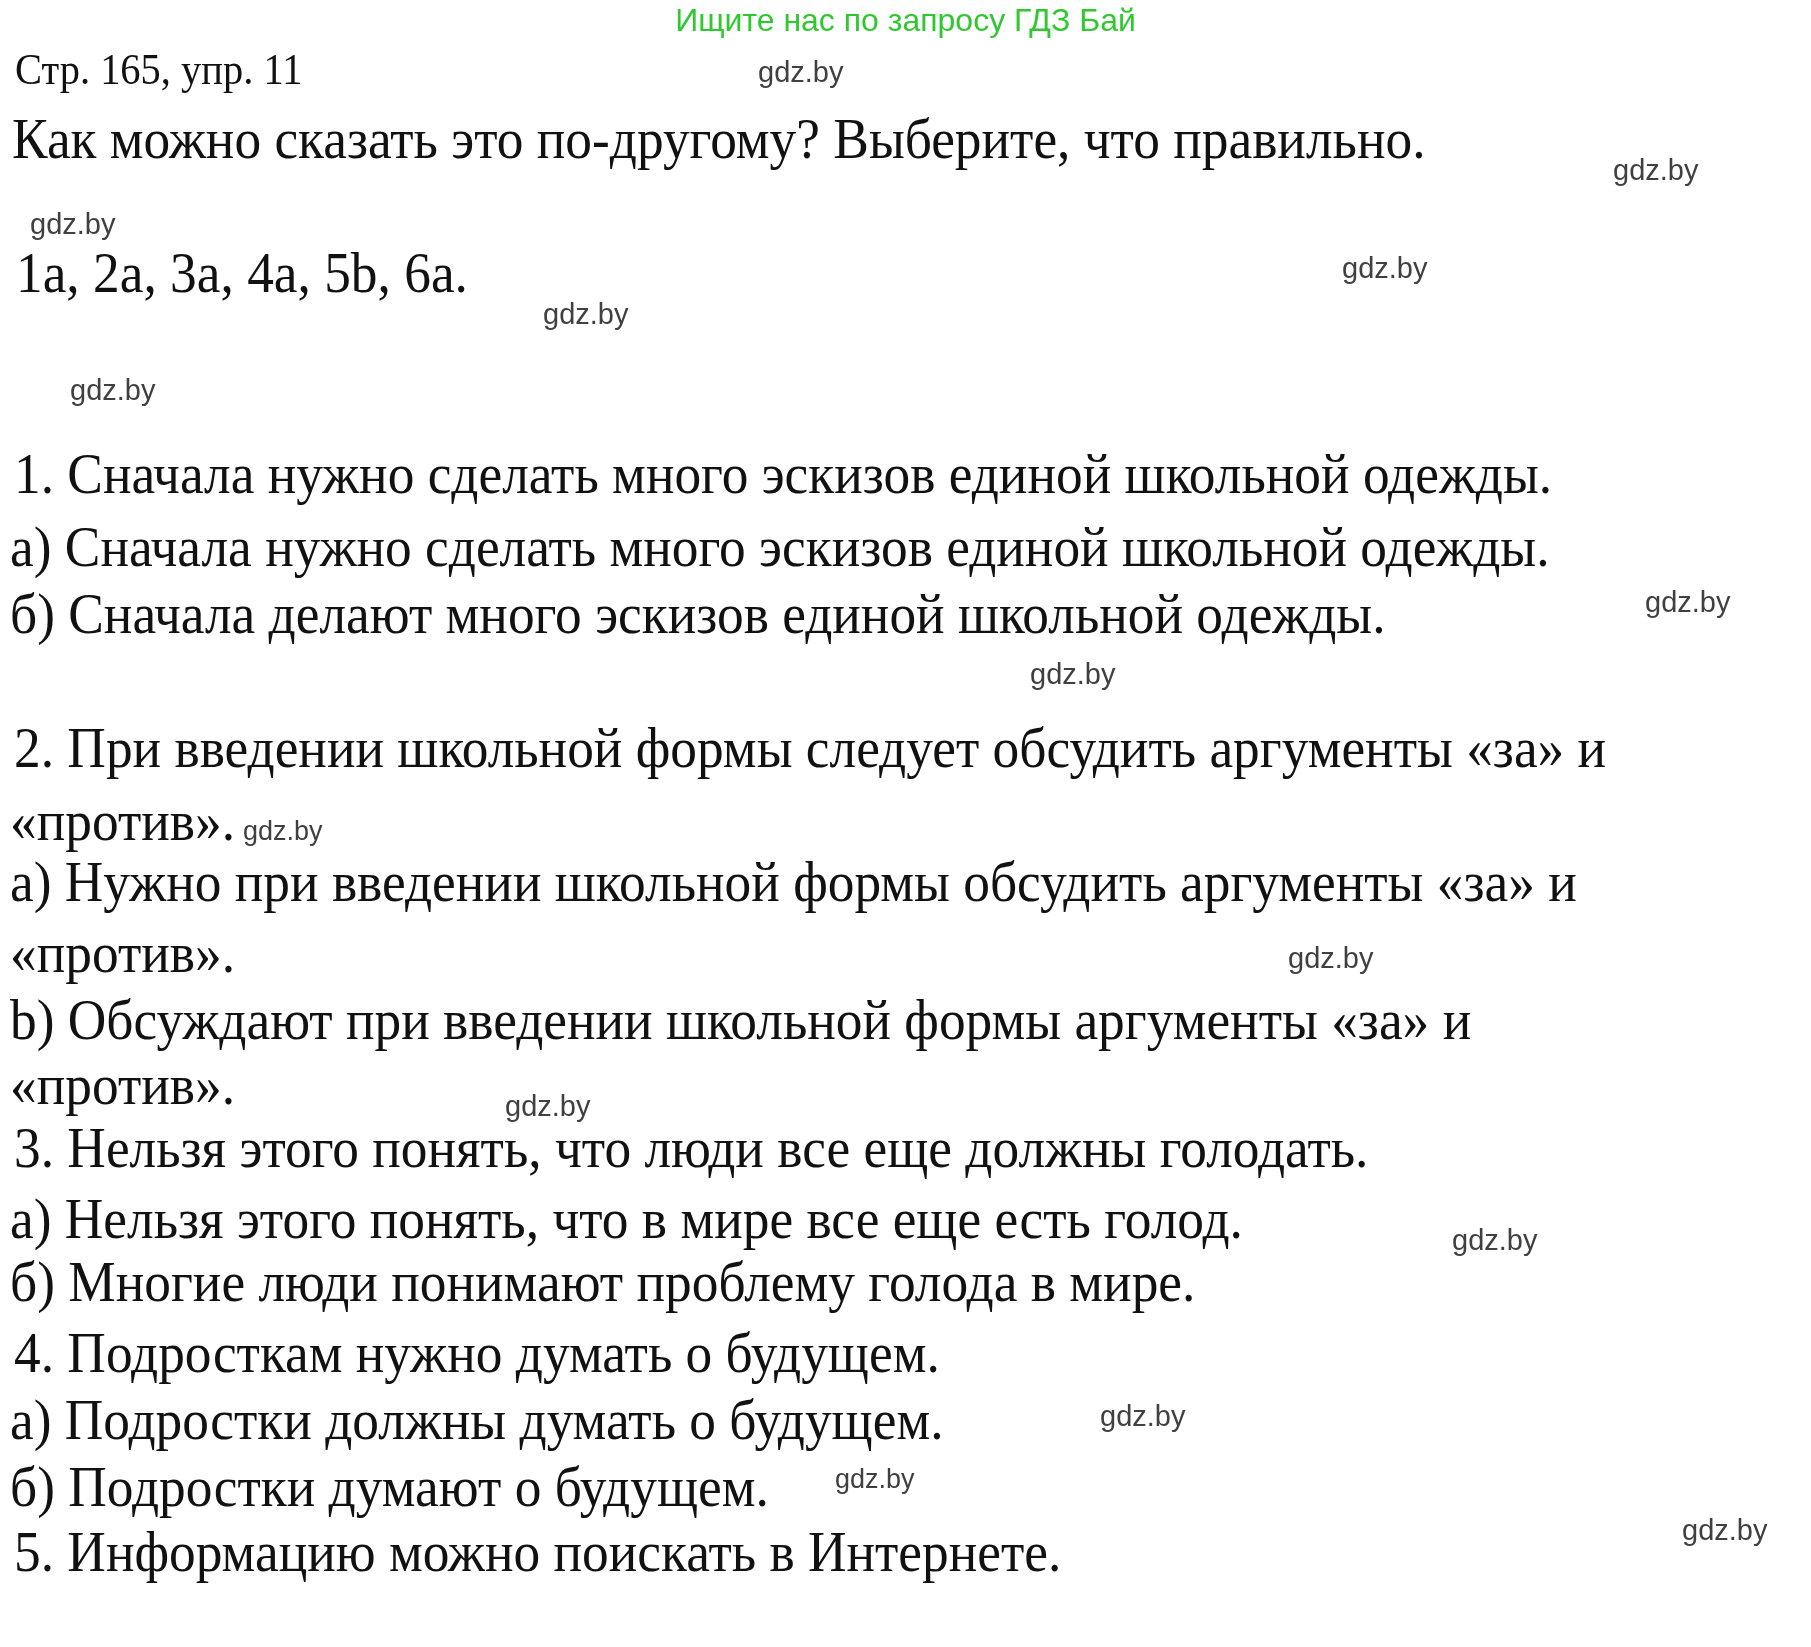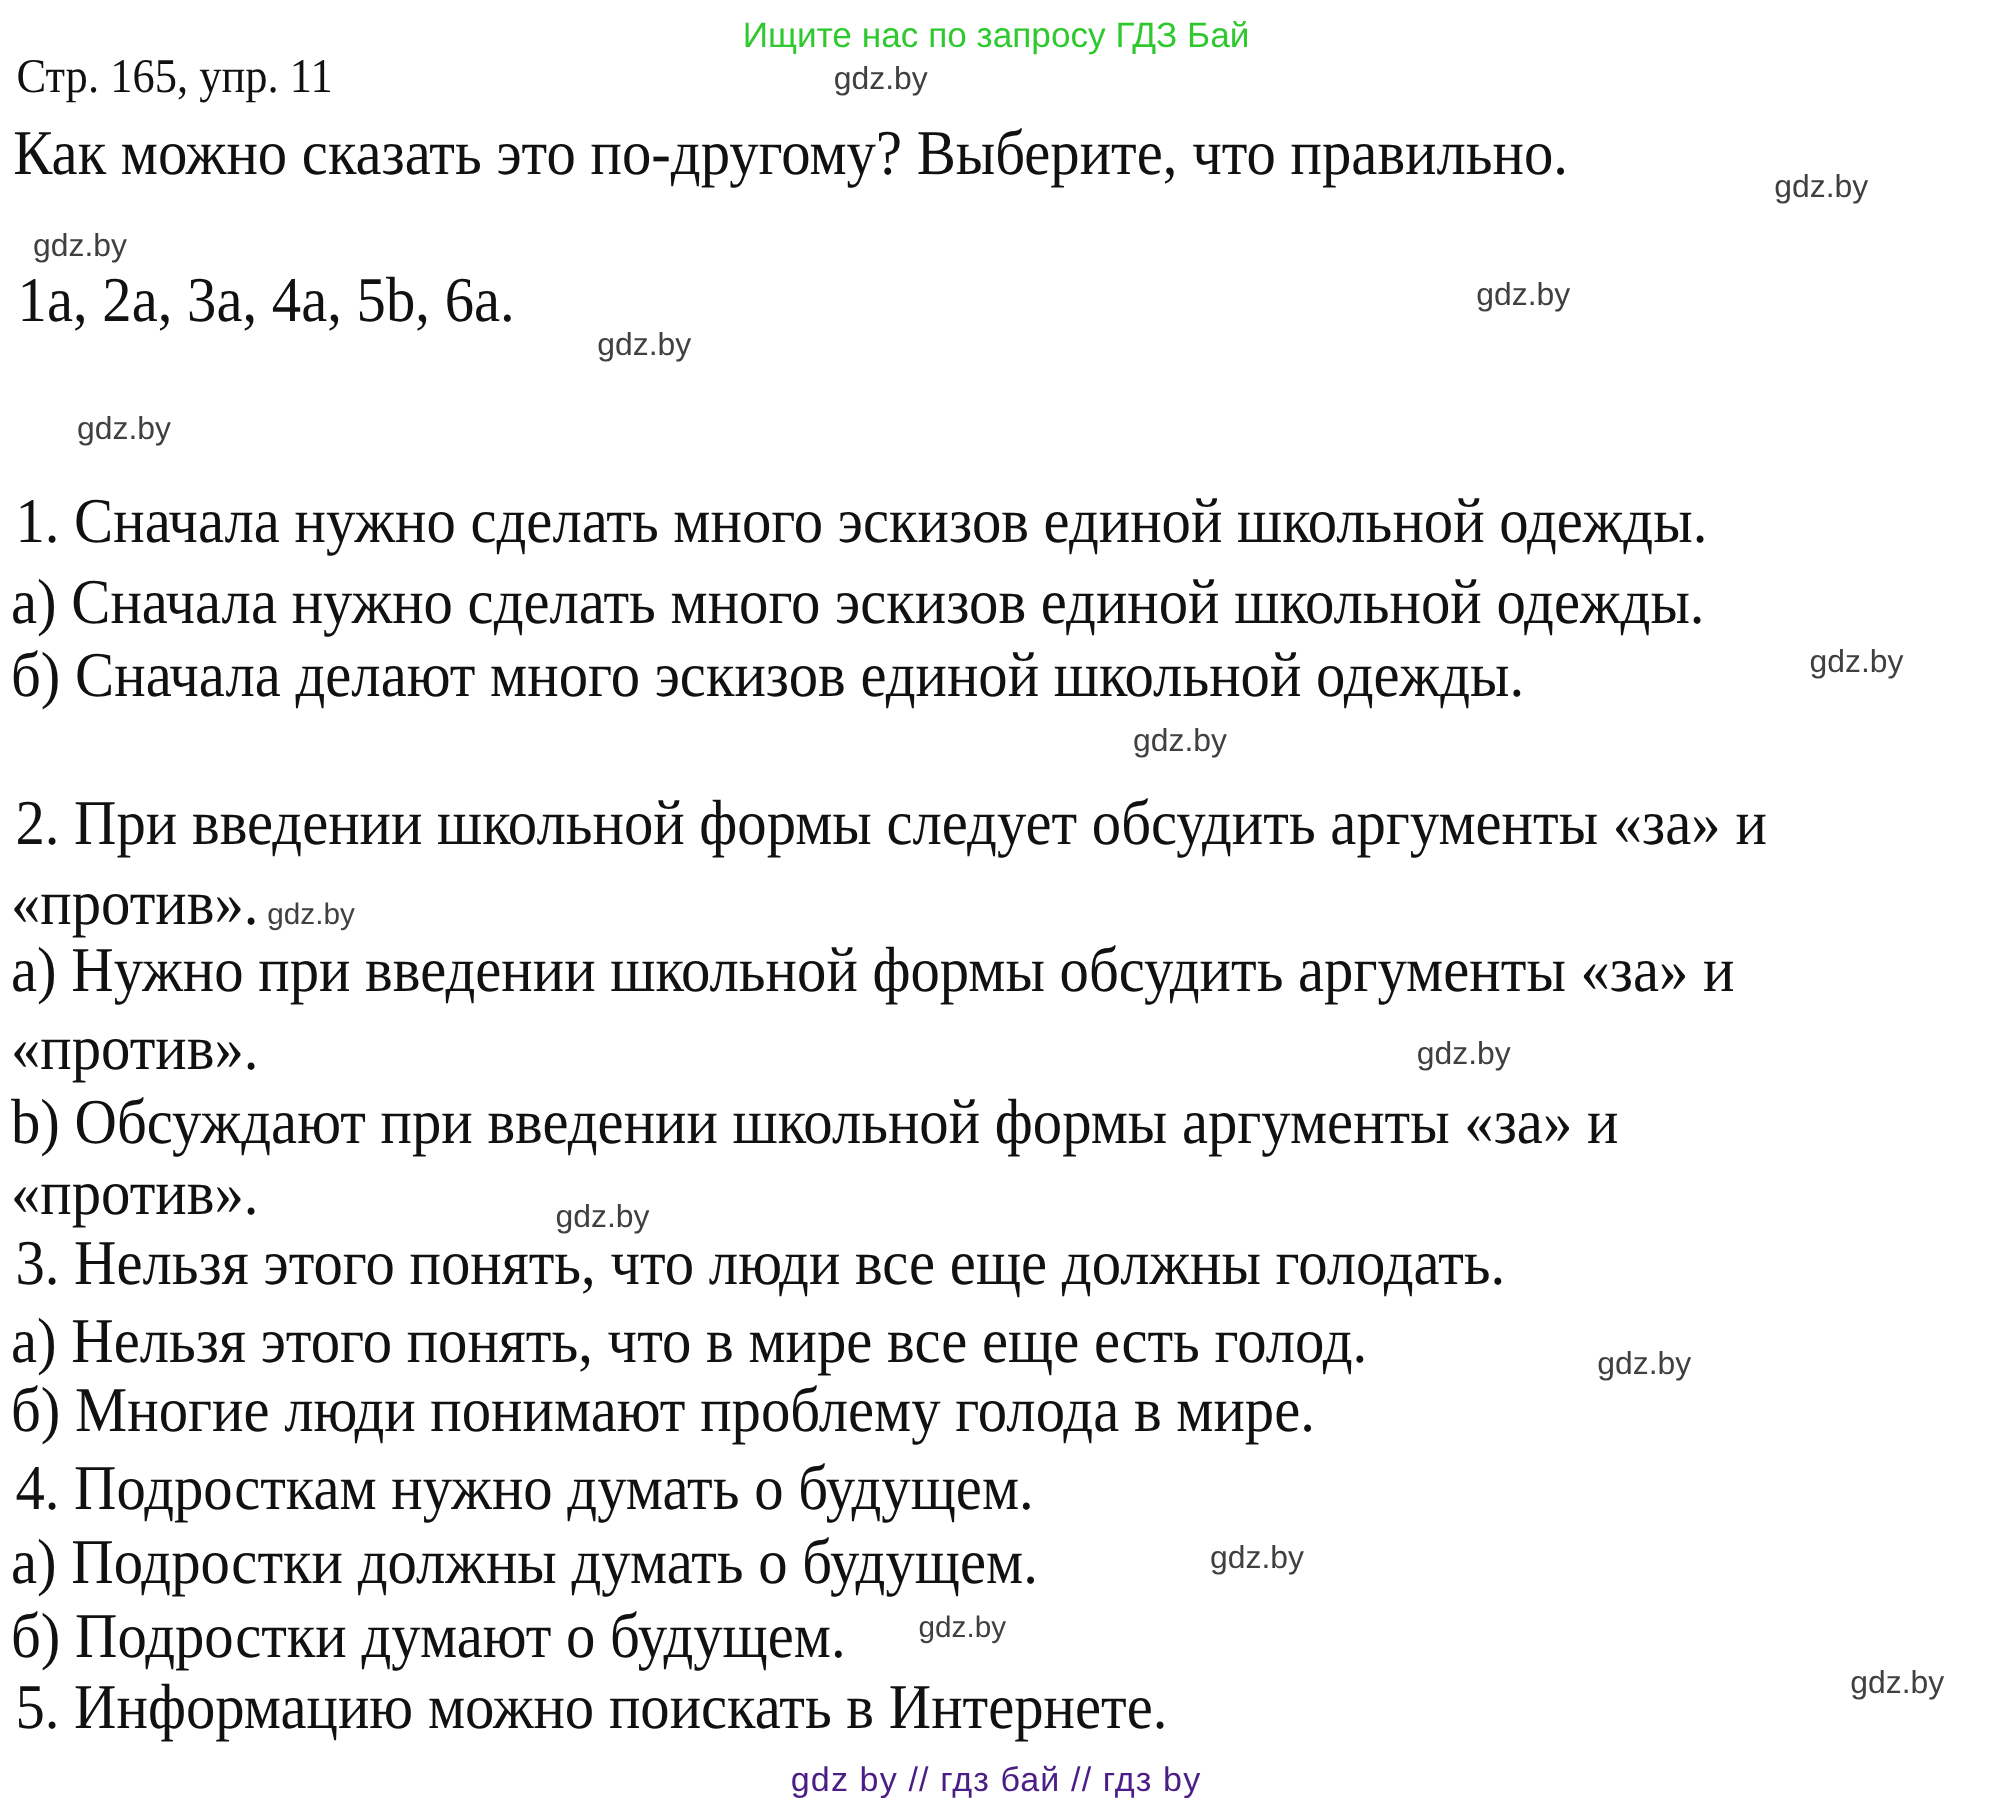--- a/index.html
+++ b/index.html
@@ -28,21 +28,21 @@
     position: absolute;
     white-space: nowrap;
     font-family: "Liberation Sans", "DejaVu Sans", sans-serif;
     font-size: 29px;
     line-height: 1;
     color: #404040;
   }
 
   .promo-header {
     position: absolute;
-    top: 16px; left: 0; width: 100%;
+    top: 4px; left: 0; width: 100%;
     text-align: center;
     font-family: "Liberation Sans", "DejaVu Sans", sans-serif;
     font-size: 32px;
     line-height: 1;
     color: #2fc92f;
   }
 
   .footer-links {
     position: absolute;
     top: 1602px; left: 0; width: 100%;
@@ -103,15 +103,14 @@
   <div class="line" style="left:14px; top:1324px;">4. Подросткам нужно думать о будущем.</div>
   <div class="line" style="left:10px; top:1391px;">а) Подростки должны думать о будущем.</div>
   <span class="wm" style="left:1100px; top:1402px;">gdz.by</span>
 
   <div class="line" style="left:10px; top:1458px;">б) Подростки думают о будущем.</div>
   <span class="wm" style="left:835px; top:1466px; font-size:27px;">gdz.by</span>
   <span class="wm" style="left:1682px; top:1516px;">gdz.by</span>
 
   <div class="line" style="left:14px; top:1523px;">5. Информацию можно поискать в Интернете.</div>
 
-  <div class="footer-links">gdz by  //  гдз бай  //  гдз by</div>
 
 </div>
 
 </body></html>

